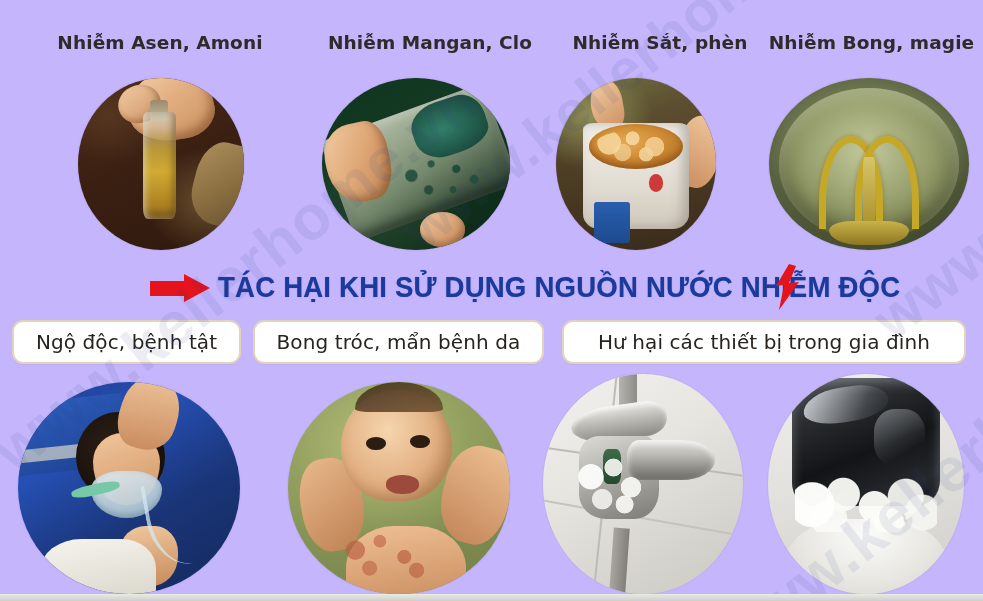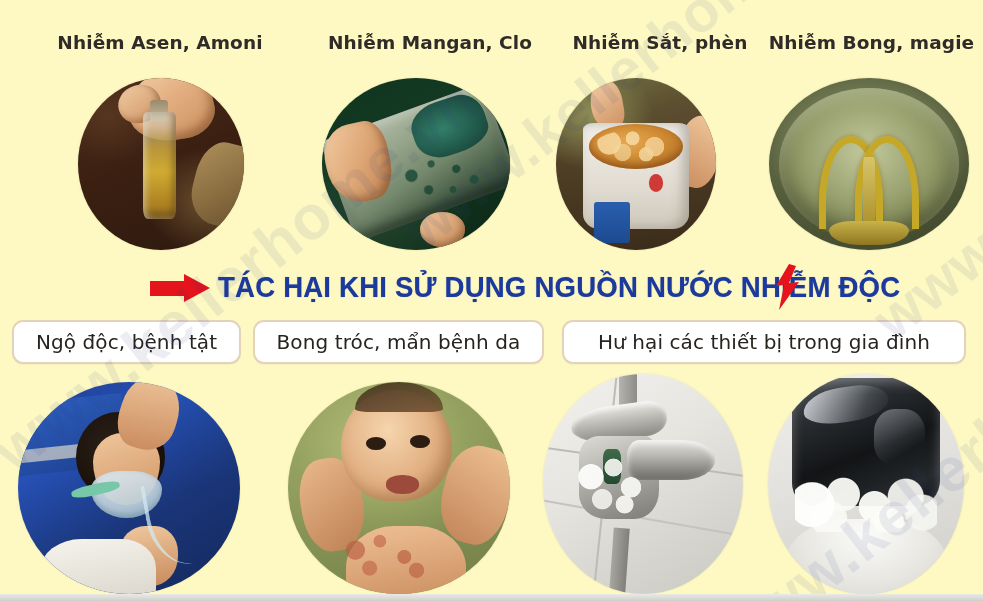--- a/index.html
+++ b/index.html
@@ -3,21 +3,21 @@
 <meta charset="utf-8">
 <style>
   html,body{margin:0;padding:0;}
   body{
     width:983px;height:601px;
     background:#ffffff;
     font-family:"DejaVu Sans", sans-serif;
     overflow:hidden;
     position:relative;
   }
-  #root{position:relative;width:983px;height:601px;background:#fef9c3;overflow:hidden;}
+  #root{position:relative;width:983px;height:601px;background:#c4b5fd;overflow:hidden;}
 
   
   .wm-layer{position:absolute;inset:0;pointer-events:none;z-index:40;overflow:hidden;}
   .wm{
     position:absolute;
     font-family:"Liberation Sans", sans-serif;
     font-weight:700;
     color:#2b3f82;
     opacity:.085;
     white-space:nowrap;

